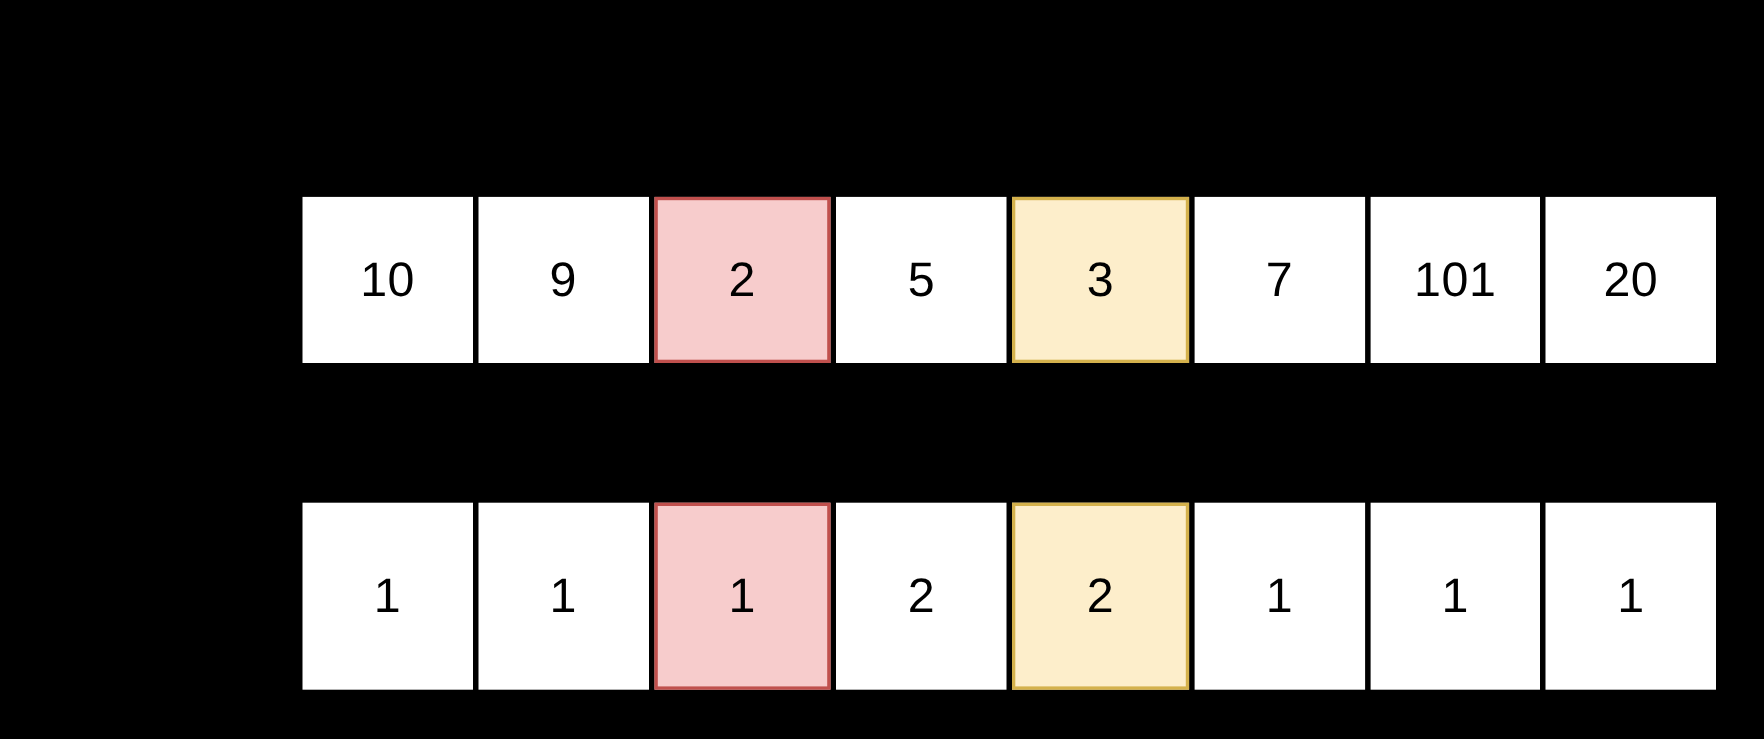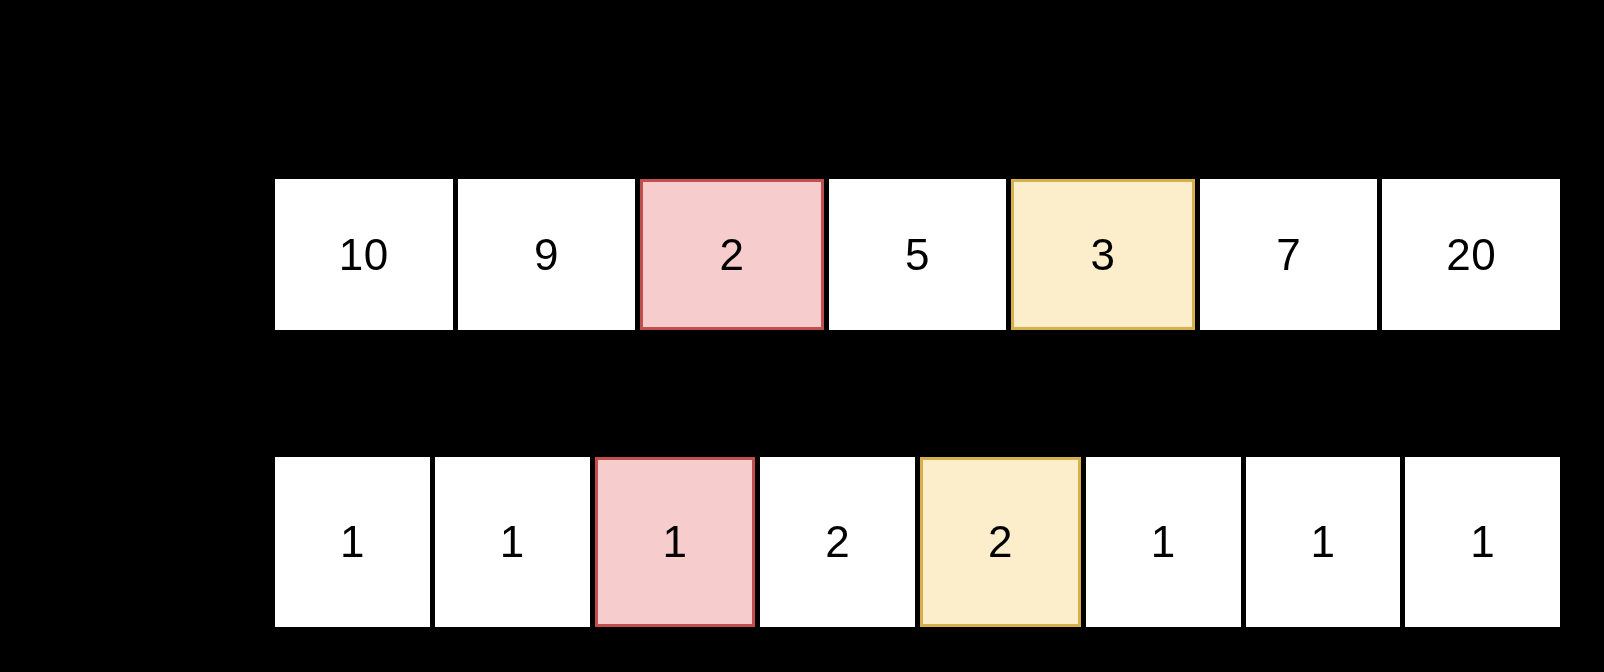--- a/index.html
+++ b/index.html
@@ -94,20 +94,23 @@
       <div class="cell">
         <span class="cell-label">5</span>
       </div>
       <div class="cell hl-yellow">
         <span class="cell-label">3</span>
       </div>
       <div class="cell">
         <span class="cell-label">7</span>
       </div>
       <div class="cell">
+        <span class="cell-label">101</span>
+      </div>
+      <div class="cell">
         <span class="cell-label">20</span>
       </div>
     </div>
 
   <div class="array-row" id="row-counts">
       <div class="cell">
         <span class="cell-label">1</span>
       </div>
       <div class="cell">
         <span class="cell-label">1</span>

